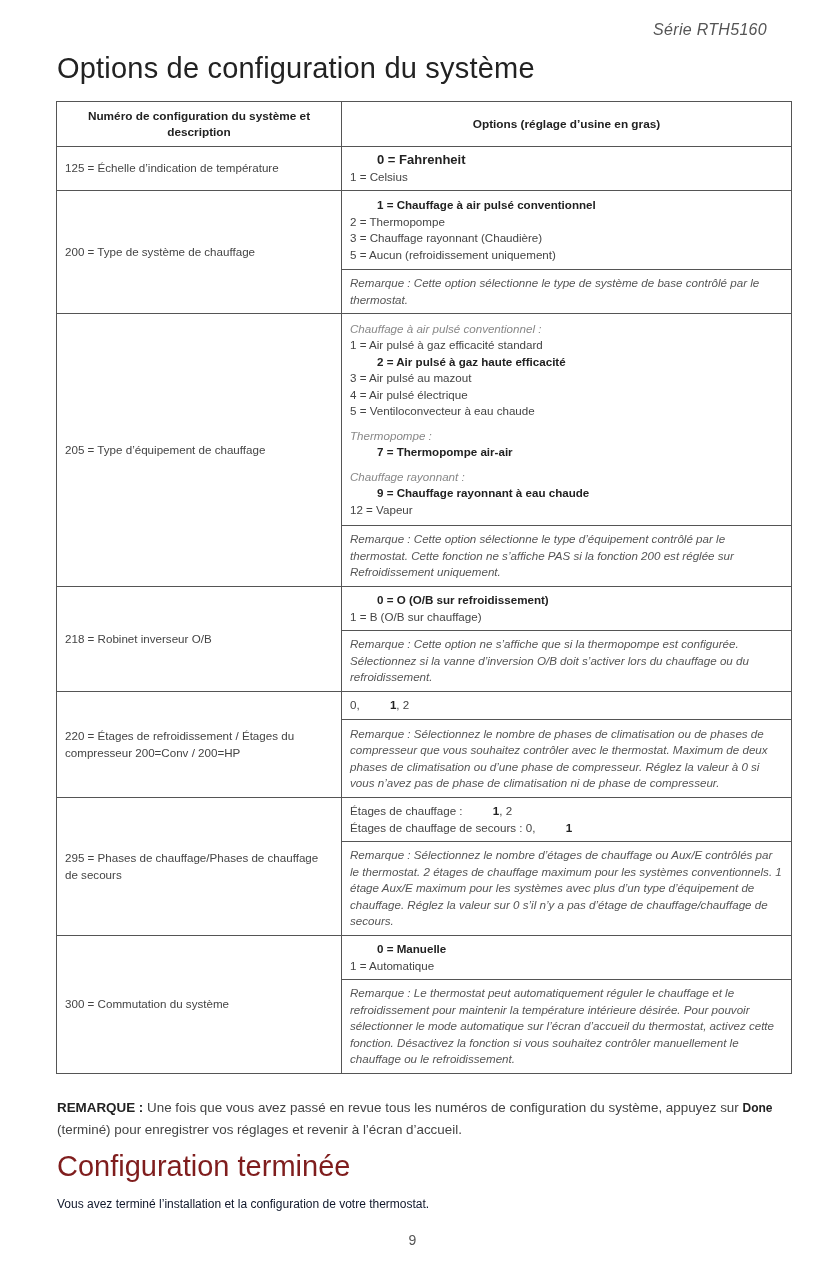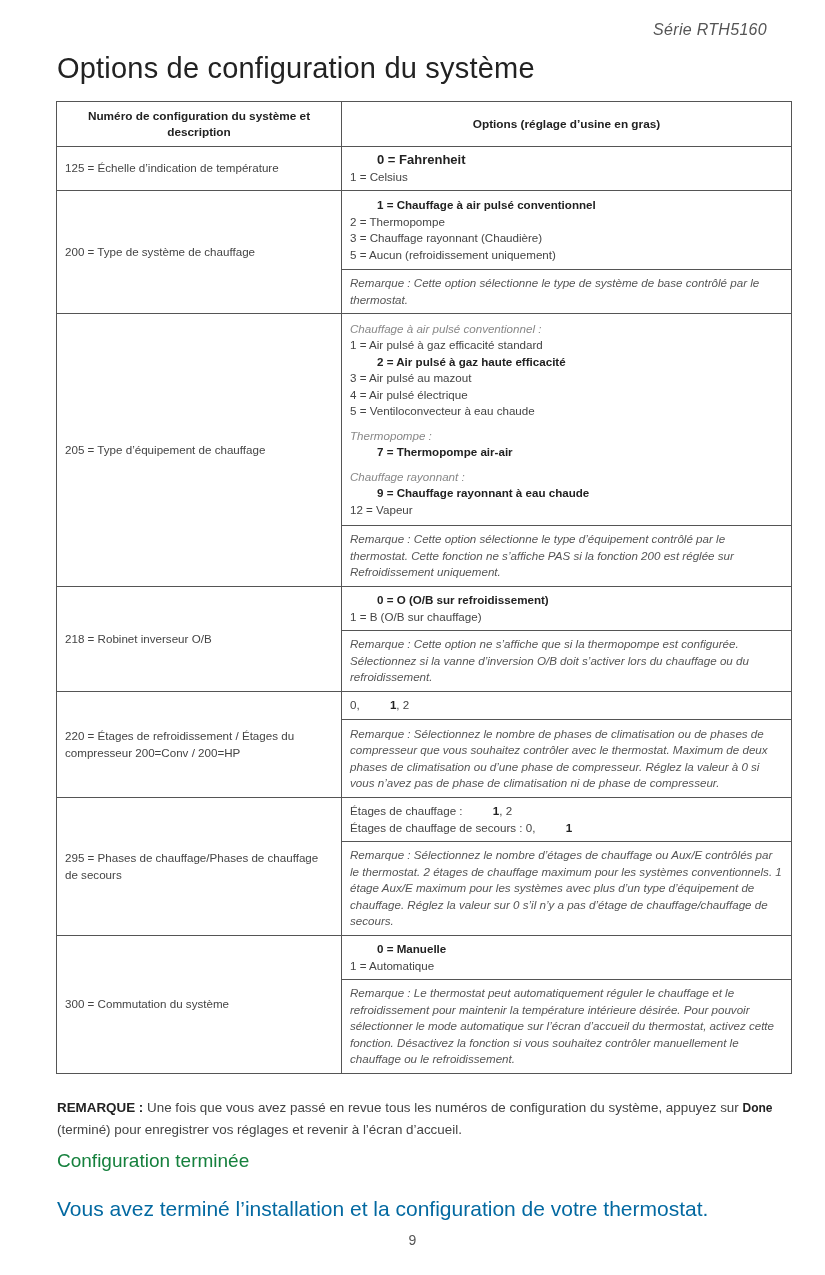--- a/index.html
+++ b/index.html
@@ -13,22 +13,22 @@
   table.cfg th { font-weight:bold; color:#222; font-size:11.8px; text-align:center; height:38px; }
   td.left { width:268px; }
   .b { font-weight:bold; color:#222;margin-left:27px; }
   .it { font-style:italic; color:#555; }
   .sub { font-style:italic; color:#888; }
   .grp { margin-top:8px; }
   .grp:first-child { margin-top:0; }
   .note { position:absolute; left:57px; top:1097px; width:720px; font-size:13.4px; line-height:21px; color:#444; }
   .note .lbl { font-weight:bold; color:#222; }
   .note .done { font-weight:bold; color:#222; font-size:12px; }
-  .h2 { position:absolute; left:57px; top:1150px; margin:0; font-size:19px; font-weight:normal; color:#15803d; }
-  .para { position:absolute; left:57px; top:1197px; font-size:21px; color:#0369a1; }
+  .h2 { position:absolute; left:57px; top:1150px; margin:0; font-size:29px; font-weight:normal; color:#7f1d1d; }
+  .para { position:absolute; left:57px; top:1197px; font-size:12px; color:#0f172a; }
   .pnum { position:absolute; left:0; width:825px; top:1232px; text-align:center; font-size:14px; color:#555; }
 </style>
 </head>
 <body>
 
 <div class="series">Série RTH5160</div>
 <h1 class="h1">Options de configuration du système</h1>
 
 <table class="cfg">
   <tbody>

